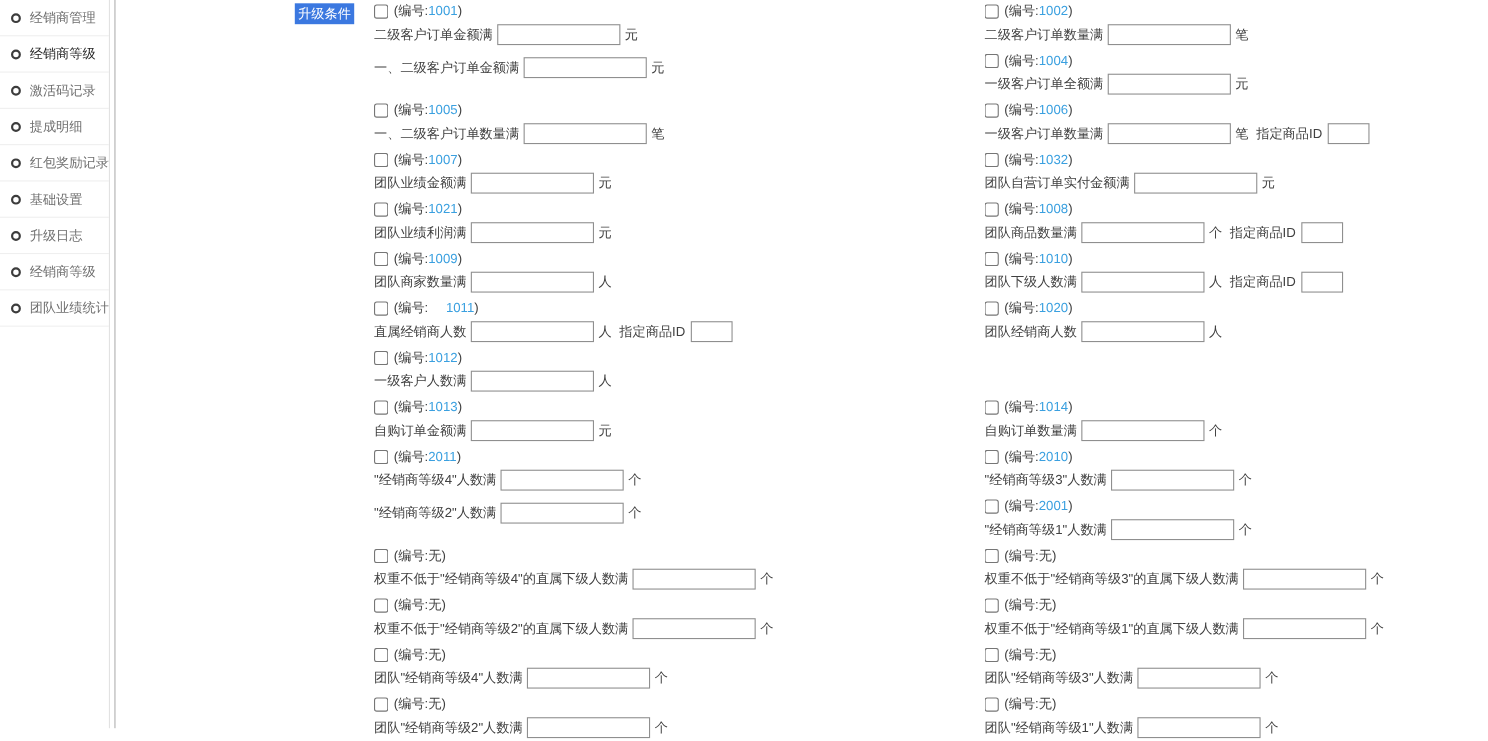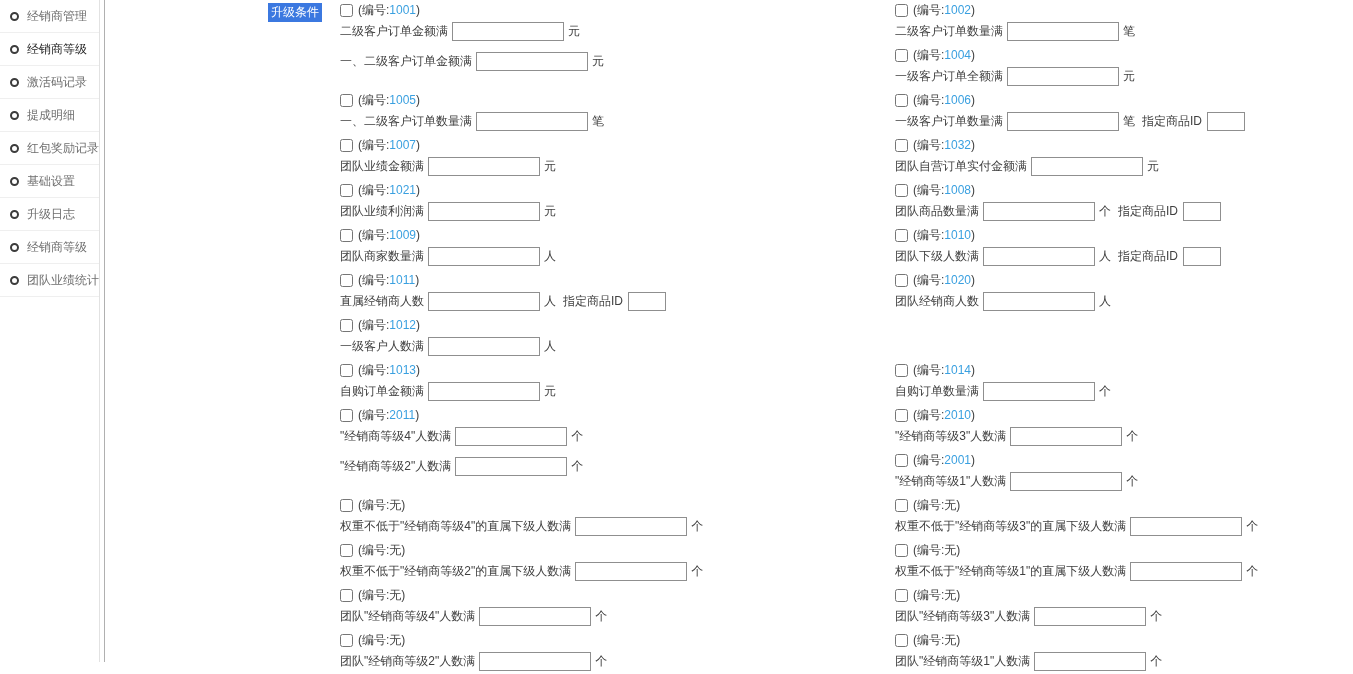--- a/index.html
+++ b/index.html
@@ -266,21 +266,21 @@
               <input class="txt small" type="text" style="">
             </div>
           </div>
         </div>
       </div>
       <div class="row">
         <div class="cell">
           <div class="cond">
             <label class="cond-head">
               <input type="checkbox" style="">
-              <span>(编号:<i class="num" style="font-style: normal;">1011</i>)</span>
+              <span>(编号:<i class="num" style="font-style: normal; margin-left: 16px;">1011</i>)</span>
             </label>
             <div class="cond-body">
               <span>直属经销商人数</span>
               <input class="txt" type="text" style="">
               <span class="unit">人</span>
               <span class="extra">指定商品ID</span>
               <input class="txt small" type="text" style="">
             </div>
           </div>
         </div>

